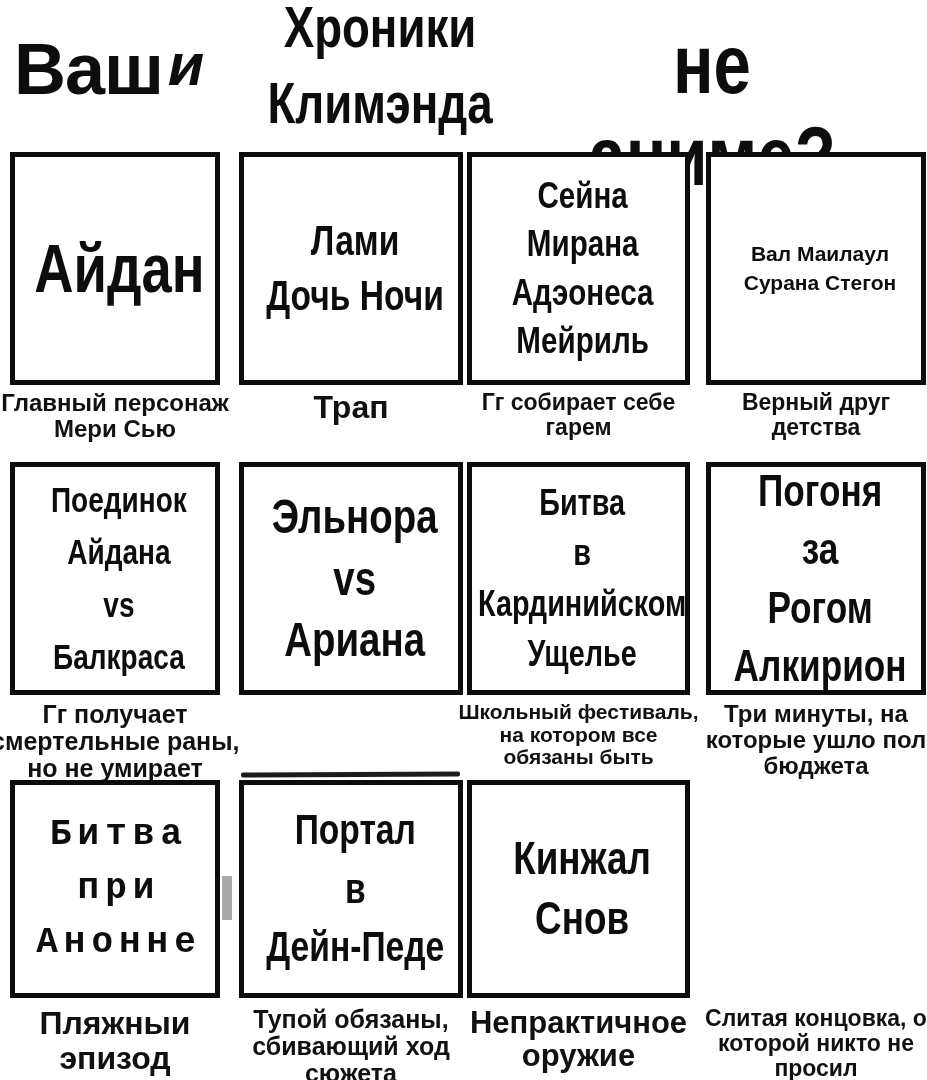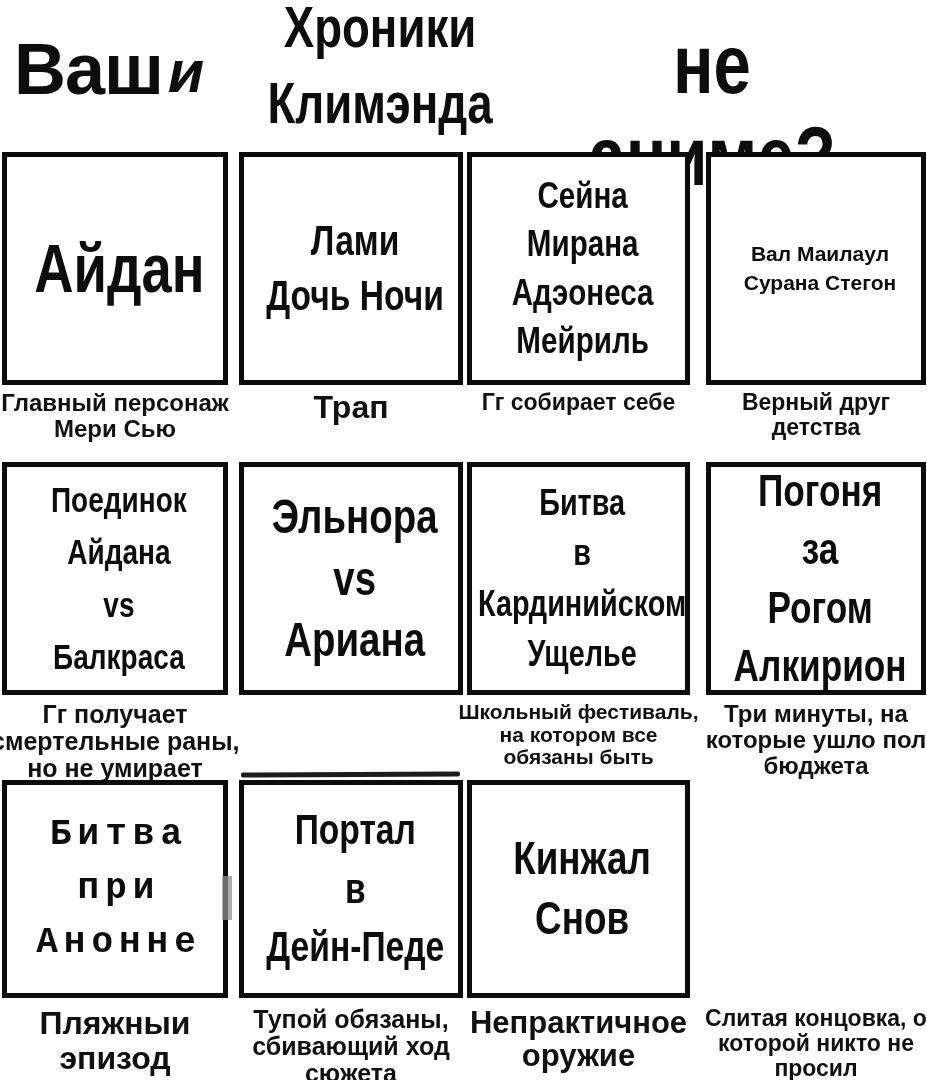--- a/index.html
+++ b/index.html
@@ -1,32 +1,32 @@
 <!DOCTYPE html>
 <html><head>
 <meta charset="utf-8">
 <style>
   html,body{margin:0;padding:0;background:#ffffff;}
   .page{
     position:relative;width:927px;height:1080px;background:#ffffff;
     font-family:"Liberation Sans",sans-serif;color:#0d0d0d;overflow:hidden;
   }
   
-  .h-left{position:absolute;left:14px;top:28px;display:flex;align-items:flex-end;}
+  .h-left{position:absolute;left:14px;top:28px;display:flex;align-items:center;}
   .h-left .main{font-size:72px;font-weight:700;letter-spacing:-1px;}
   .h-left .suffix{font-family:"Liberation Mono",monospace;font-style:italic;font-weight:700;font-size:60px;margin-left:5px;}
   .h-center{position:absolute;left:230px;top:-10px;width:300px;text-align:center;font-weight:700;font-size:57px;line-height:1.33;}
   .h-right{position:absolute;left:512px;top:18px;width:400px;text-align:center;font-weight:700;font-size:84px;line-height:1.1;}
   .cond{transform:scaleX(0.8);transform-origin:center center;}
   
   .box{
     position:absolute;box-sizing:border-box;background:#fff;border:5px solid #0c0c0c;
     display:flex;align-items:center;justify-content:center;text-align:center;padding-left:8px;
   }
-  .c1{left:2px;width:226px;} .c2{left:239px;width:224px;}
+  .c1{left:10px;width:210px;} .c2{left:239px;width:224px;}
   .c3{left:467px;width:223px;} .c4{left:706px;width:220px;}
   .r1{top:152px;height:233px;} .r2{top:462px;height:233px;} .r3{top:780px;height:218px;}
   .t{font-weight:700;text-align:center;white-space:nowrap;}
   .t0{font-size:68px;line-height:1.2;}
   .t1{font-size:42px;line-height:1.3;}
   .t2{font-size:37px;line-height:1.3;}
   .t3{font-size:21px;line-height:1.35;}
   .t4{font-size:35px;line-height:1.5;}
   .t5{font-size:48px;line-height:1.28;}
   .t6{font-size:36px;line-height:1.4;}
@@ -89,20 +89,21 @@
   <div class="box r1 c3">
     <div class="t t2 cond">
       <div>Сейна</div>
       <div>Мирана</div>
       <div>Адэонеса</div>
       <div>Мейриль</div>
     </div>
   </div>
   <div class="cap capr1 capc3 cf23">
     <div>Гг собирает себе</div>
+    <div>гарем</div>
   </div>
 
   <div class="box r1 c4">
     <div class="t t3">
       <div>Вал Маилаул</div>
       <div>Сурана Стегон</div>
     </div>
   </div>
   <div class="cap capr1 capc4 cf23">
     <div>Верный друг</div>

